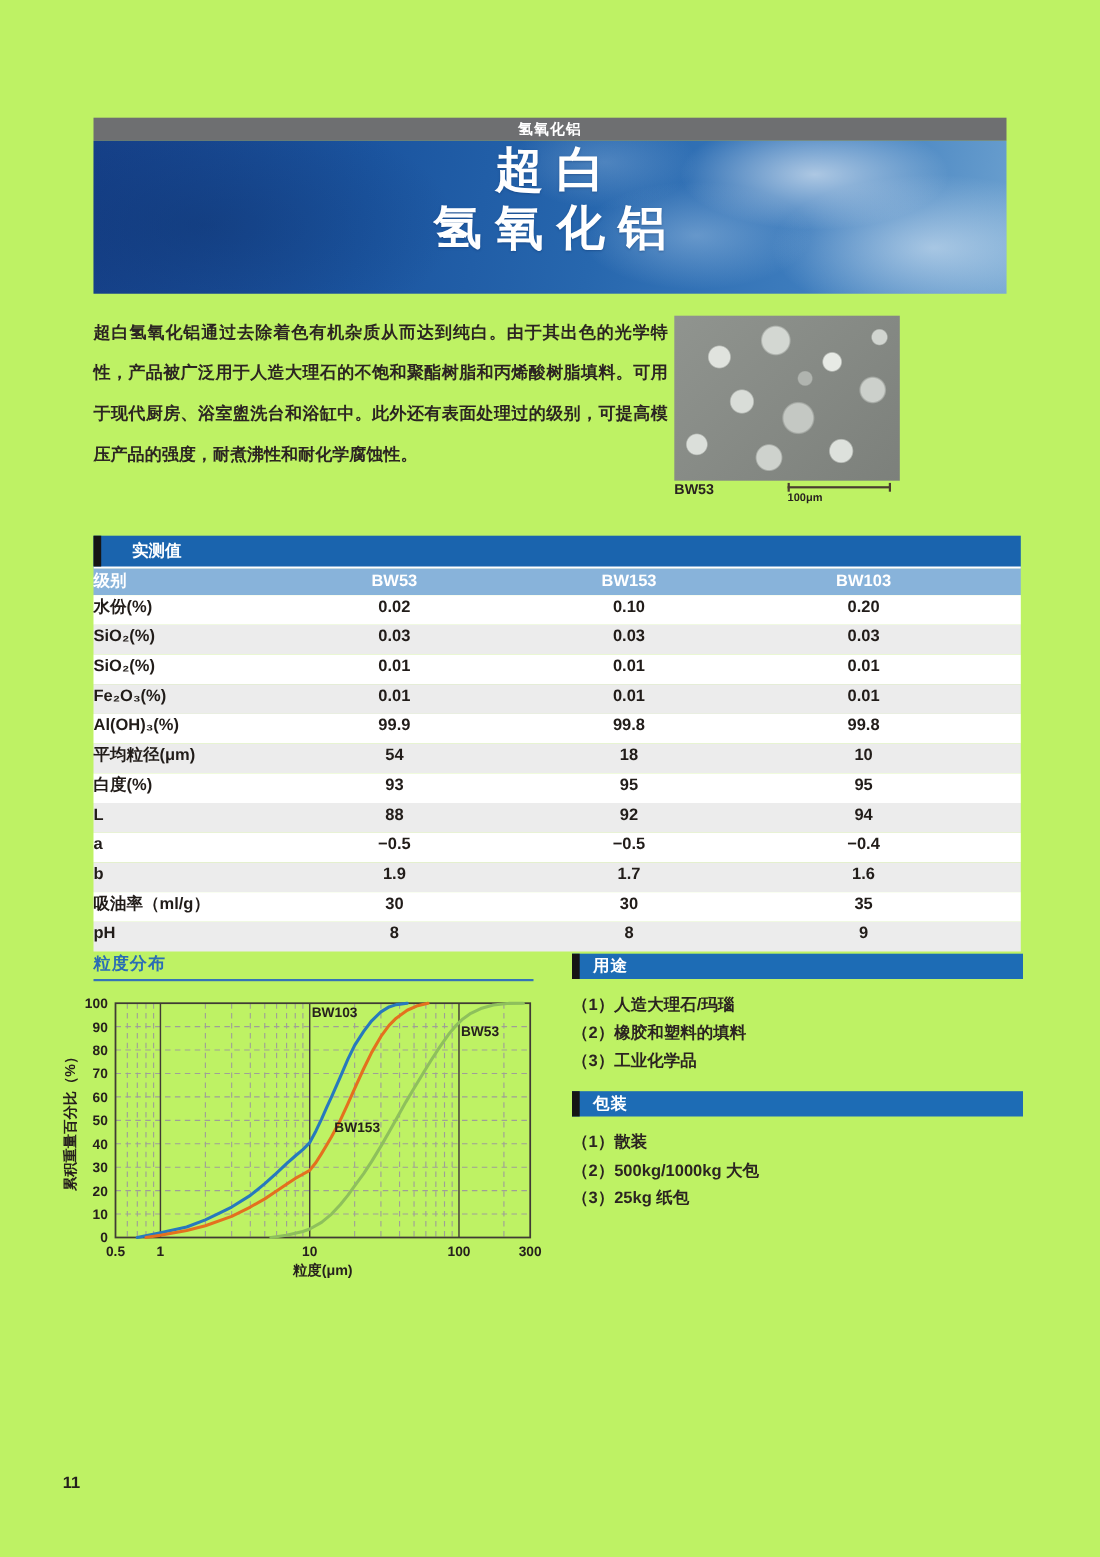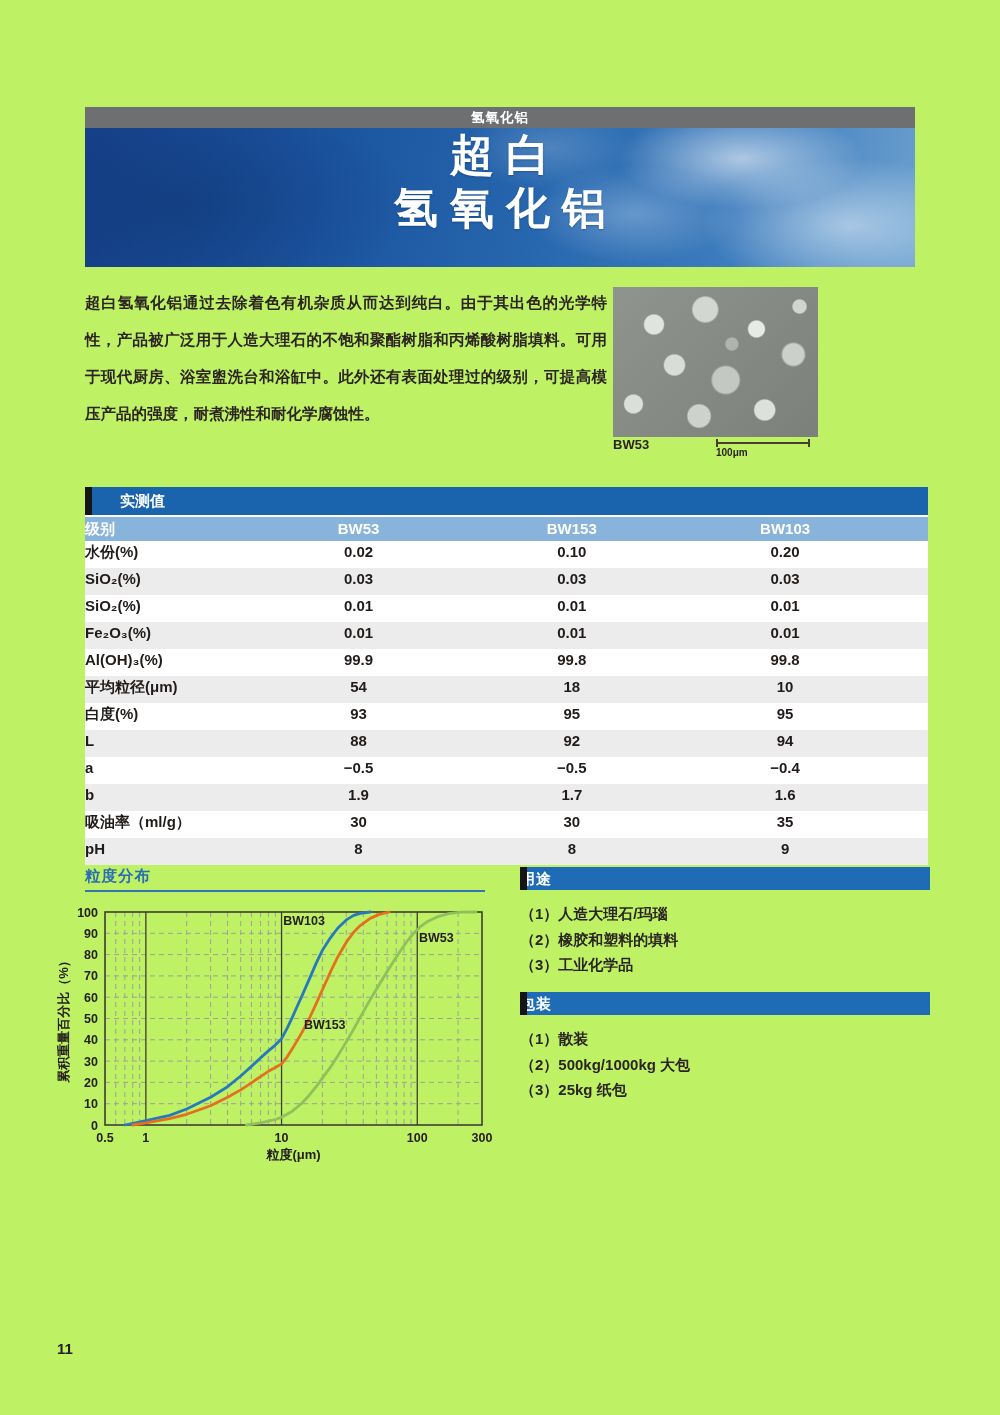--- a/index.html
+++ b/index.html
@@ -68,21 +68,21 @@
   .chart{position:absolute;left:55px;top:902px;}
   .chart .tick{font:600 12.5px "Liberation Sans","DejaVu Sans",sans-serif;fill:#26201d;}
   .chart .axis-title{font:600 13px "Liberation Sans","DejaVu Sans",sans-serif;fill:#26201d;}
   .chart .series-label{font:600 12.5px "Liberation Sans","DejaVu Sans",sans-serif;fill:#26201d;}
   .chart .grid-dash{stroke:#9f9f97;stroke-width:1;stroke-dasharray:5 4;}
   .chart .grid-solid{stroke:#403b34;stroke-width:1.3;}
   .chart .frame{fill:none;stroke:#403b34;stroke-width:1.6;}
   
   .side-hdr{position:absolute;left:520px;width:410px;height:23px;background:#1d6cb5;}
   .side-hdr::before{content:"";position:absolute;left:0;top:0;bottom:0;width:7px;background:#151515;}
-  .side-hdr span{display:block;color:#fff;font-size:15px;font-weight:700;line-height:23px;letter-spacing:1px;}
+  .side-hdr span{display:block;padding-left:19px;color:#fff;font-size:15px;font-weight:700;line-height:23px;letter-spacing:1px;}
   .uses-hdr{top:867px;} .pack-hdr{top:992px;}
   .side-list{position:absolute;left:520px;width:410px;font-size:15px;font-weight:600;color:#2b2421;}
   .uses-list{top:901px;} .pack-list{top:1026px;}
   .side-list .li{line-height:25.5px;}
   
   .pageno{position:absolute;left:57px;top:1340px;font-size:15px;font-weight:600;color:#241f1c;}
 </style>
 </head>
 <body>
 

